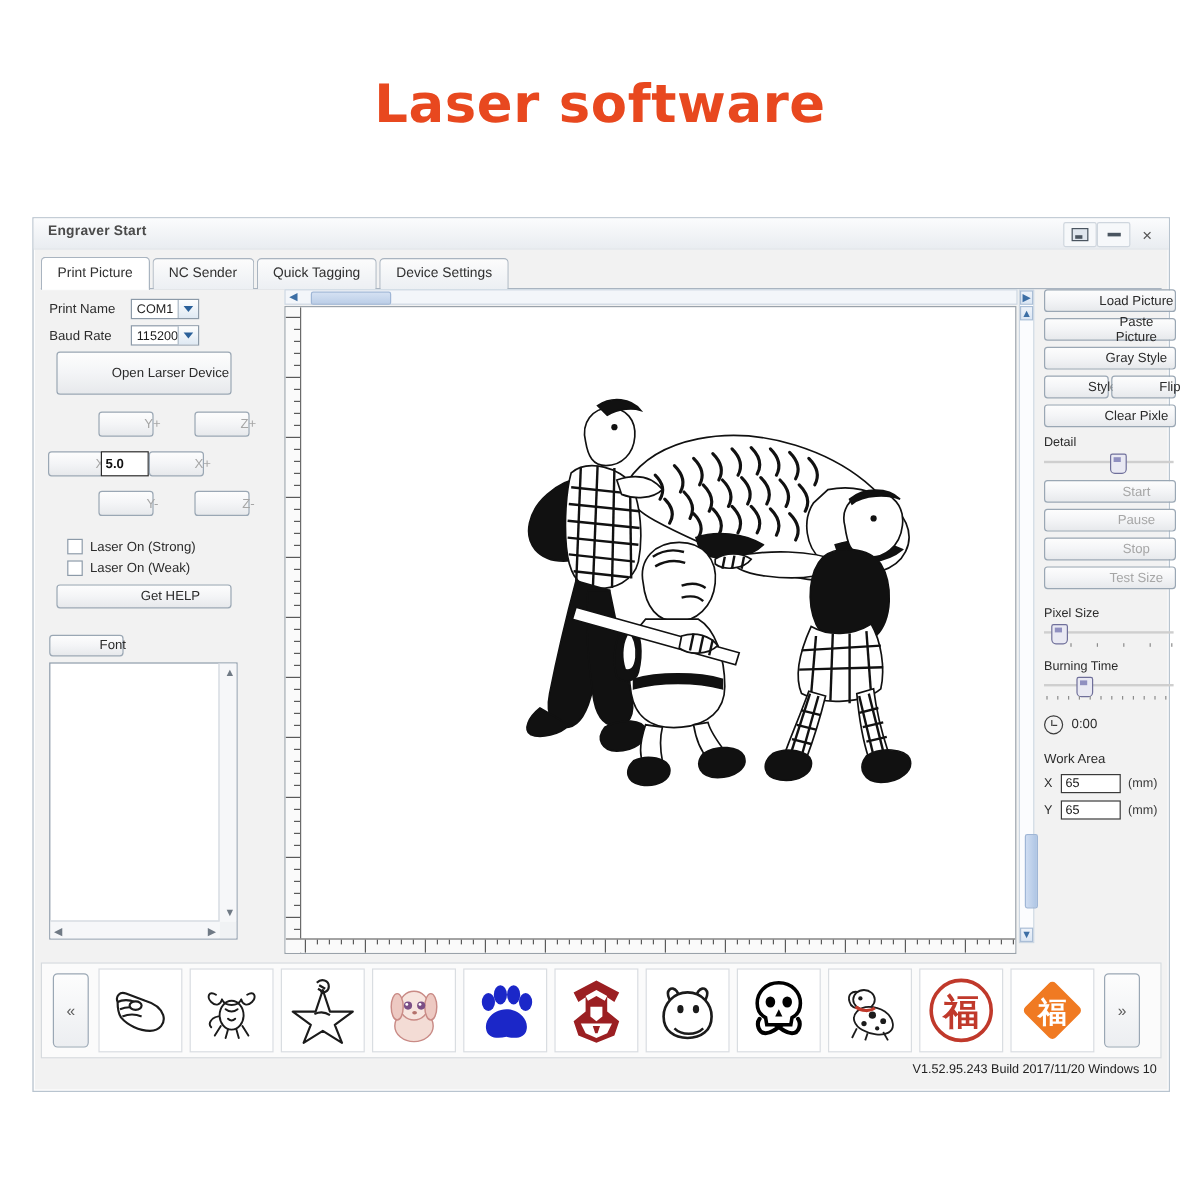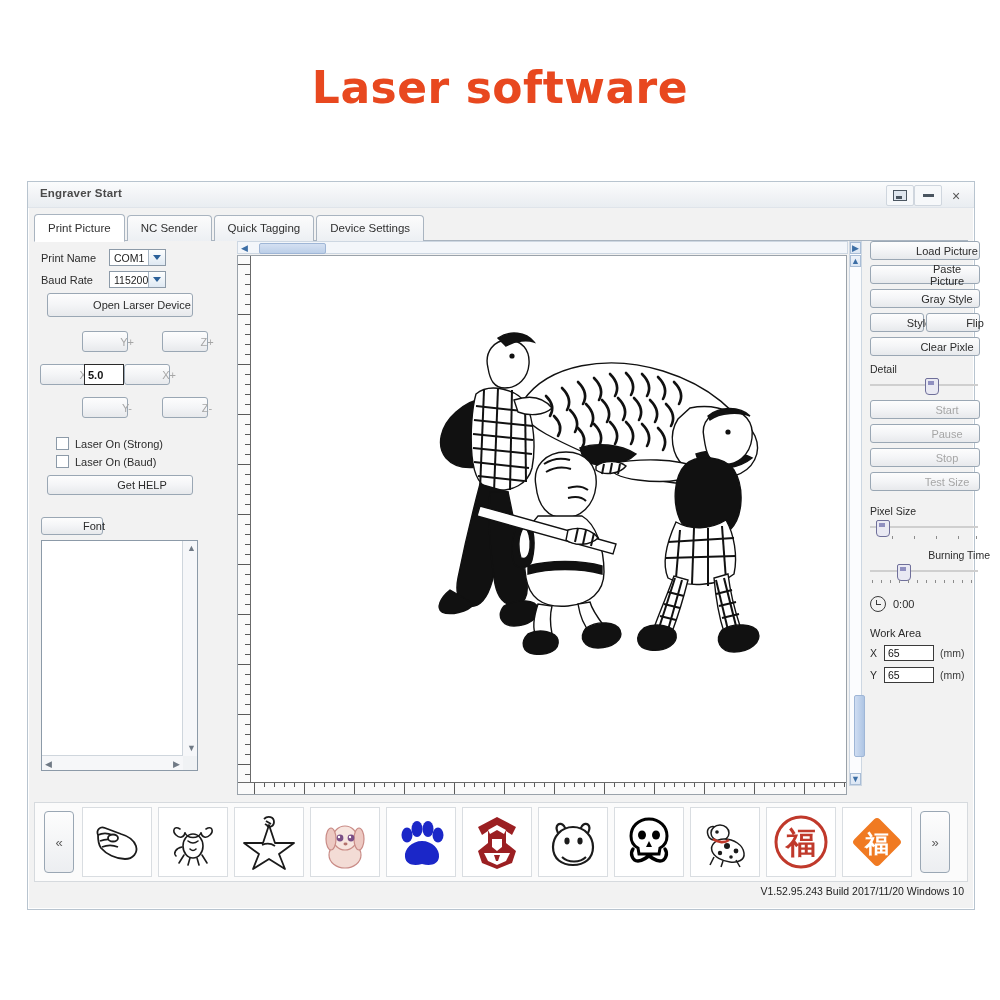--- a/index.html
+++ b/index.html
@@ -77,21 +77,21 @@
     display:block;width:0;height:0;border-left:4px solid transparent;
     border-right:4px solid transparent;border-top:5px solid #2a6099;
   }
   .btn{
     border:1px solid #9aa7b4;border-radius:3px;
     background:linear-gradient(to bottom,#fdfdfd 0%,#f4f5f7 48%,#e7e9ec 100%);
     font-size:11px;color:#2b2b2b;text-align:center;box-sizing:border-box;
     display:flex;align-items:center;justify-content:center;padding-left:44px;
   }
   .btn.disabled{color:#a6a6a6;}
-  #open-device{width:146px;height:24px;margin:1px 0 0 13px;}
+  #open-device{width:146px;height:36px;margin:1px 0 0 13px;}
   #jog{position:relative;width:160px;height:92px;margin:14px 0 0 6px;}
   #jog .btn{position:absolute;width:44px;height:21px;}
   #btn-yplus{left:42px;top:0;}
   #btn-zplus{left:122px;top:0;}
   #btn-xminus{left:0;top:33px;}
   #btn-xplus{left:84px;top:33px;}
   #btn-yminus{left:42px;top:66px;}
   #btn-zminus{left:122px;top:66px;}
   #jog-value{
     position:absolute;left:44px;top:33px;width:40px;height:21px;
@@ -274,21 +274,21 @@
         <div class="btn disabled" id="btn-yminus">Y-</div>
         <div class="btn disabled" id="btn-zminus">Z-</div>
       </div>
 
       <div class="chk-row" style="margin-top:14px;">
         <span class="chk"></span>
         <span class="lbl">Laser On (Strong)</span>
       </div>
       <div class="chk-row">
         <span class="chk"></span>
-        <span class="lbl">Laser On (Baud)</span>
+        <span class="lbl">Laser On (Weak)</span>
       </div>
 
       <div class="btn" id="get-help">Get HELP</div>
 
       <div class="btn" id="font-btn">Font</div>
 
       <div id="font-area">
         <div class="vsb">
           <span class="sb-arrow" style="top:3px;left:4px;">▲</span>
           <span class="sb-arrow" style="bottom:3px;left:4px;">▼</span>
@@ -623,21 +623,21 @@
         <div class="thumb" style="left:3px;"></div>
       </div>
       <div class="ticks">
         <i style="left:22px"></i>
           <i style="left:44px"></i>
           <i style="left:66px"></i>
           <i style="left:88px"></i>
           <i style="left:106px"></i>
       </div>
 
-      <div class="sec-label" style="margin-top:8px;text-align:right;">Burning Time</div>
+      <div class="sec-label" style="margin-top:8px;">Burning Time</div>
       <div class="slider">
         <div class="track"></div>
         <div class="thumb" style="left:24px;"></div>
       </div>
       <div class="ticks">
         <i style="left:2px"></i>
           <i style="left:11px"></i>
           <i style="left:20px"></i>
           <i style="left:29px"></i>
         <i style="left:38px"></i>

